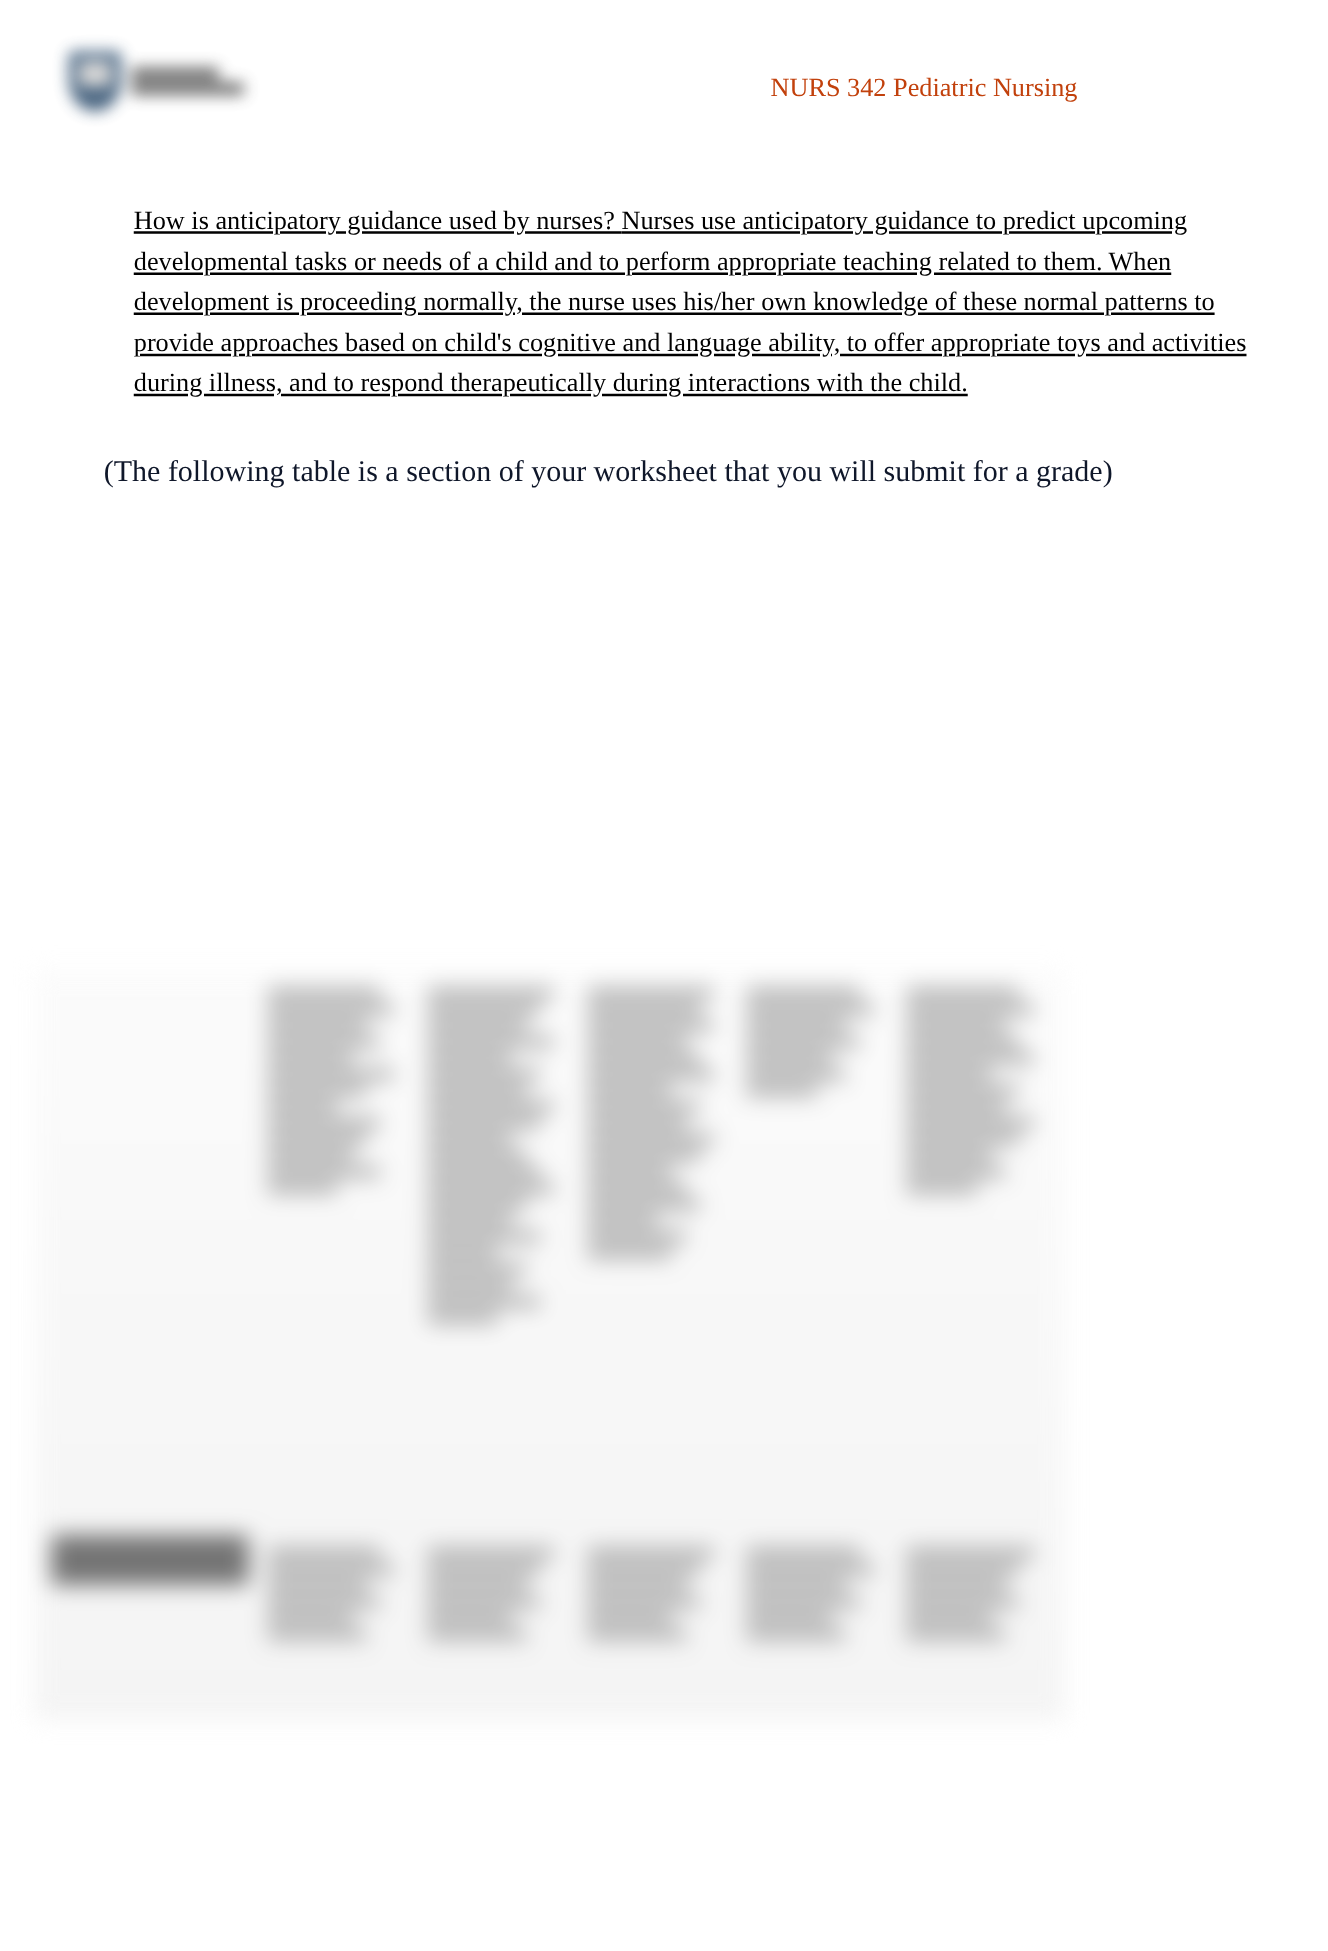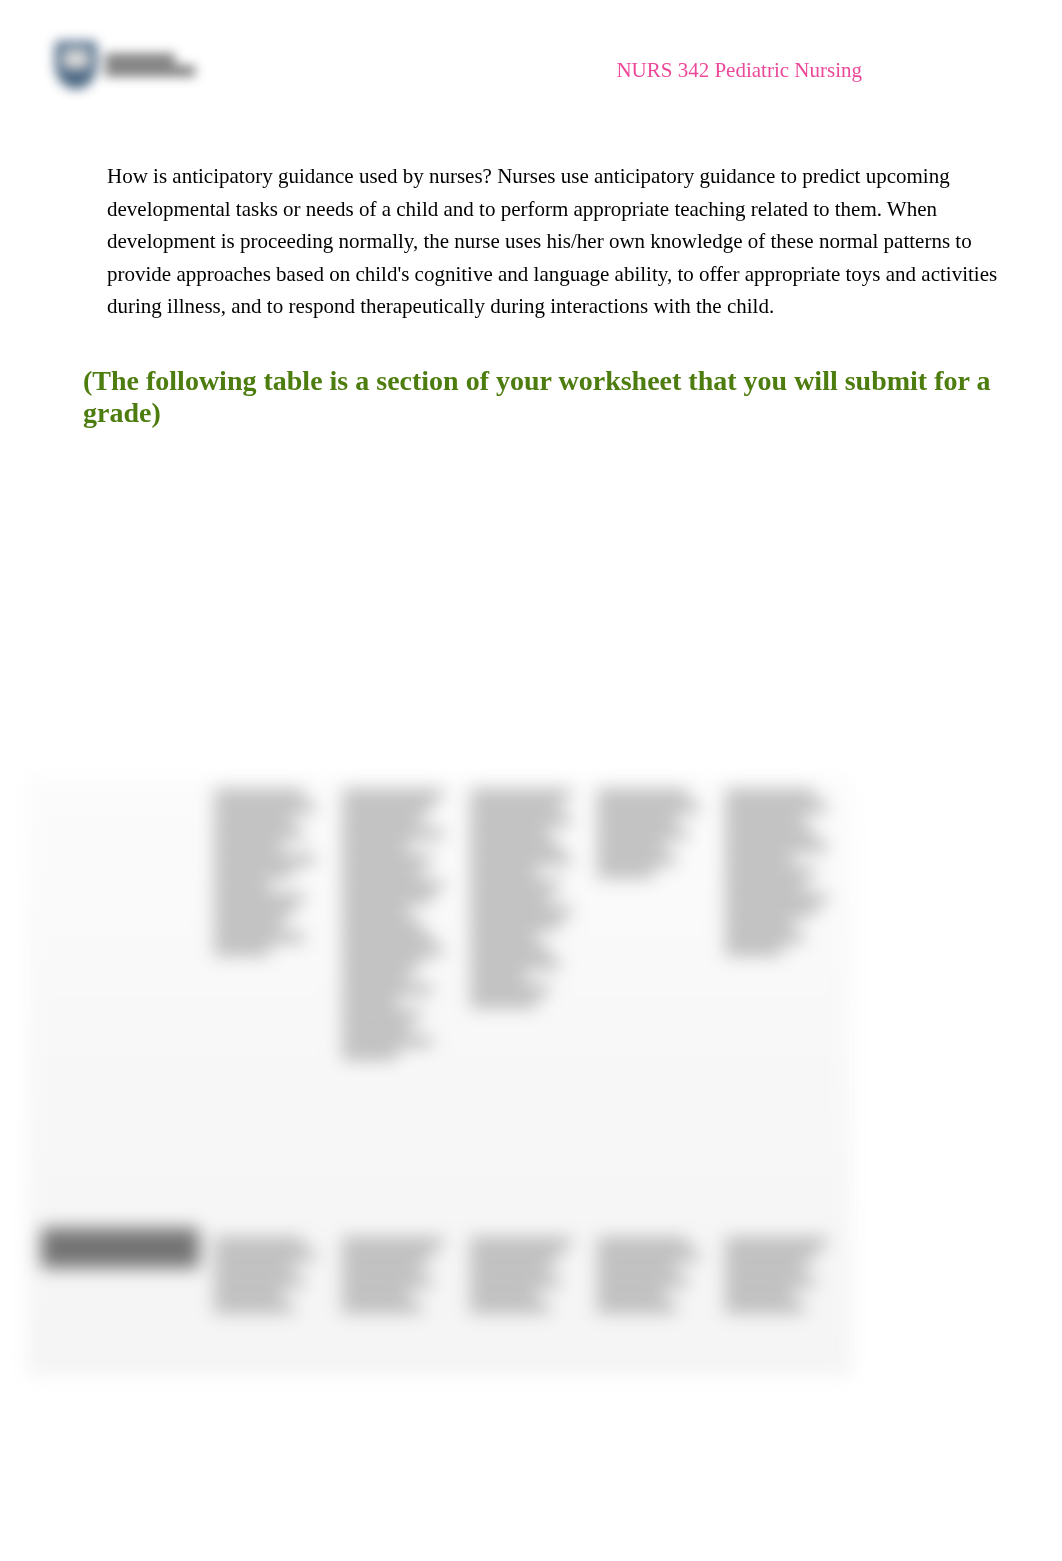--- a/index.html
+++ b/index.html
@@ -63,21 +63,21 @@
       height: 10px;
       background: #555;
       border-radius: 1px;
     }
     .logo-text-line.l1 { width: 70px; }
     .logo-text-line.l2 { width: 90px; }
     .course-title {
       font-size: 21px;
       padding-top: 28px;
       padding-right: 145px;
-      color: #ec4899;
+      color: #c2410c;
     }
     .content {
       padding-left: 30px;
       padding-right: 5px;
     }
     .bullet-item {
       display: flex;
       margin-bottom: 20px;
       line-height: 1.5;
     }
@@ -86,34 +86,34 @@
       width: 22px;
       font-family: Arial, sans-serif;
       font-size: 16px;
       color: #333;
       padding-top: 2px;
     }
     .bullet-text {
       font-size: 21px;
       line-height: 1.55;
       color: #000;
+      text-decoration: underline;
     }
     .bullet-question {
       display: inline;
     }
     .bullet-answer {
       display: inline;
     }
     .grade-note {
-      font-size: 28px;
-      color: #4d7c0f;
+      font-size: 24px;
+      color: #0f172a;
       margin-top: 15px;
       margin-left: -27px;
       padding-left: 25px;
-      font-weight: bold;
     }
     .blurred-table-area {
       position: absolute;
       bottom: 185px;
       left: 27px;
       width: 825px;
       height: 600px;
       filter: blur(9px);
       opacity: 0.7;
       display: flex;

